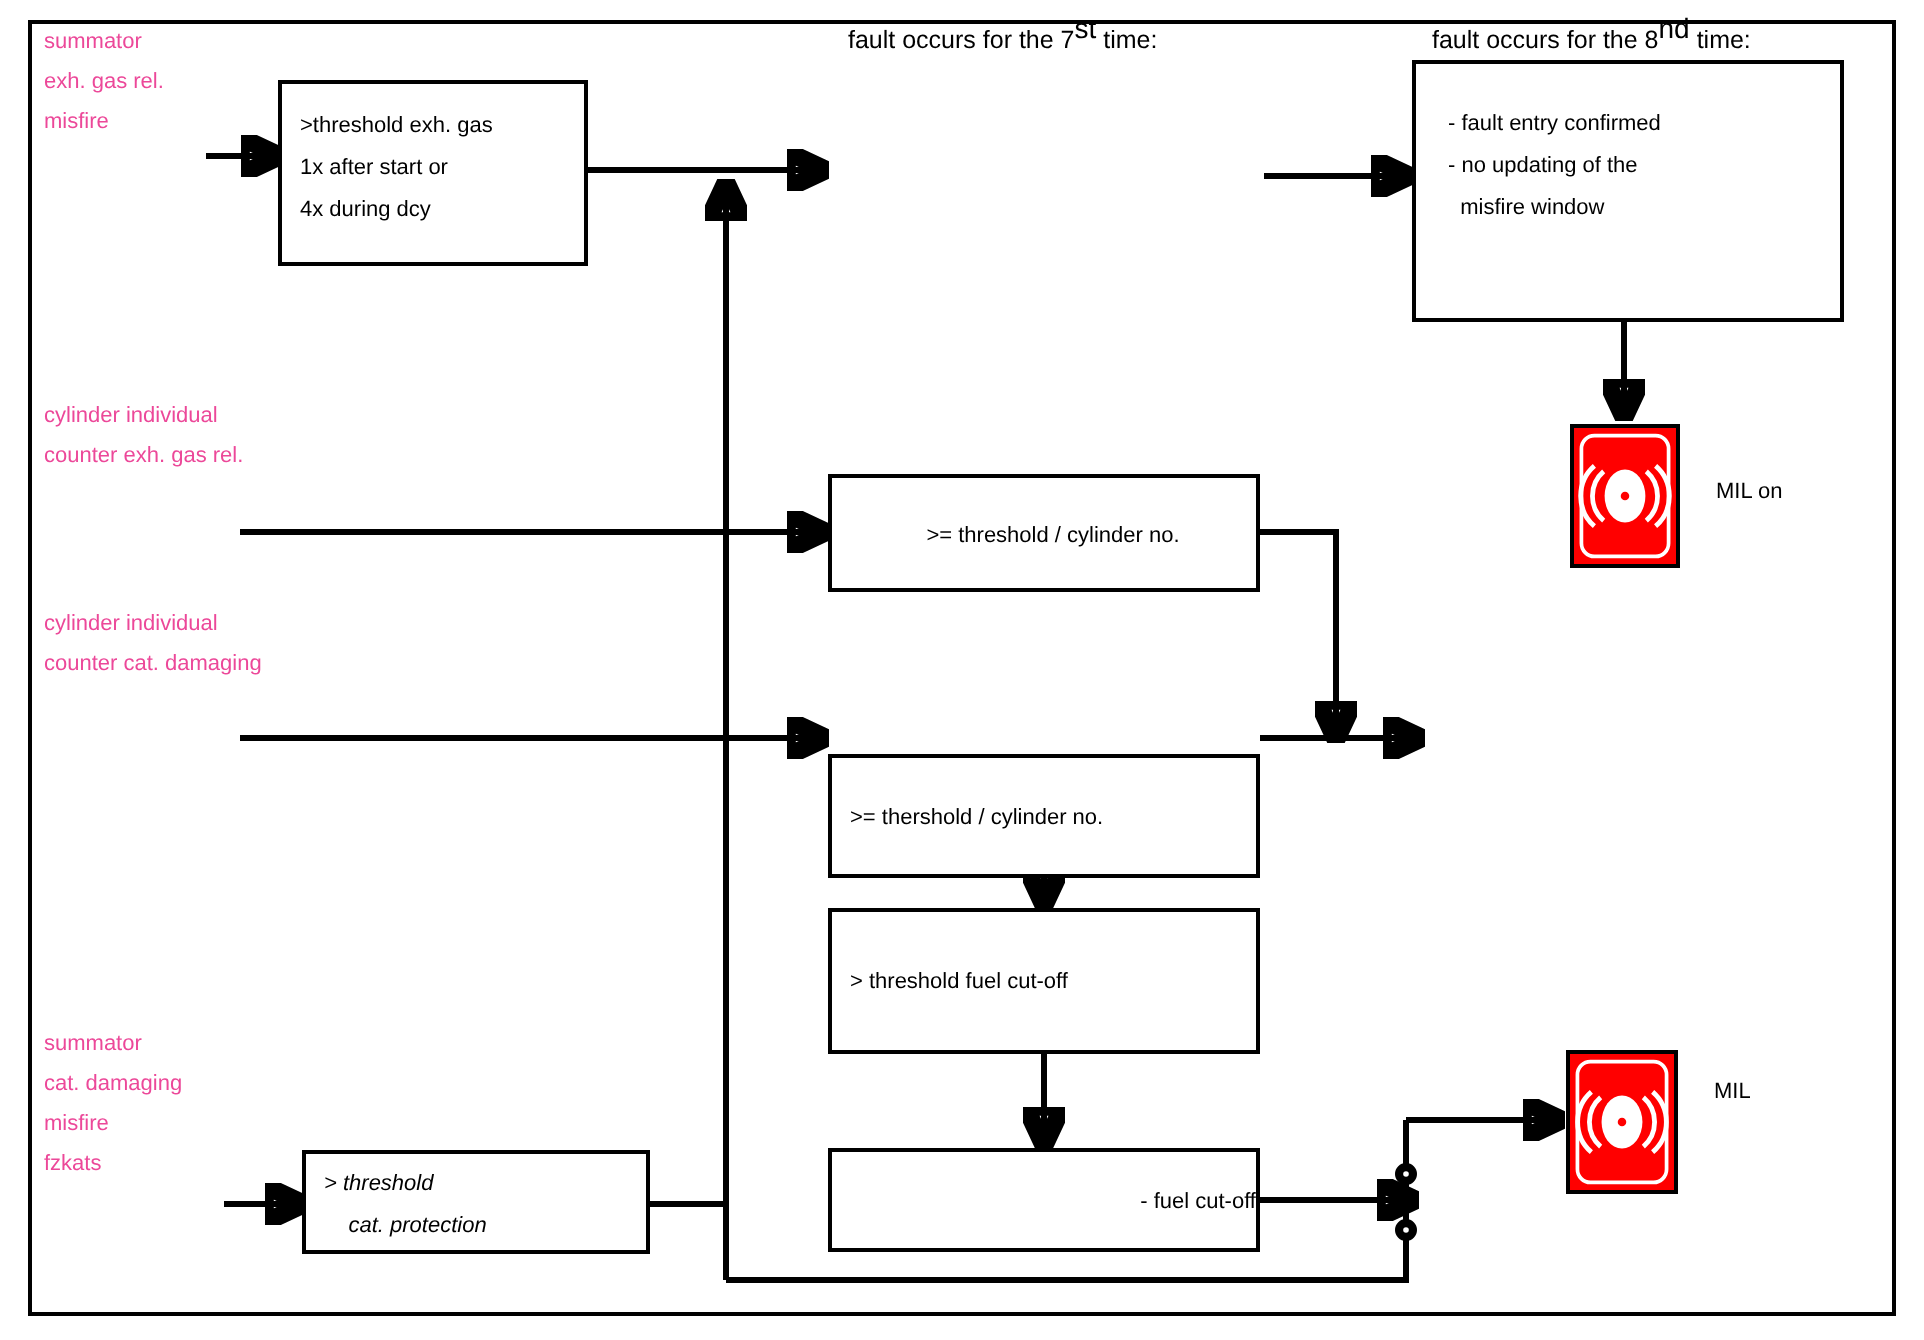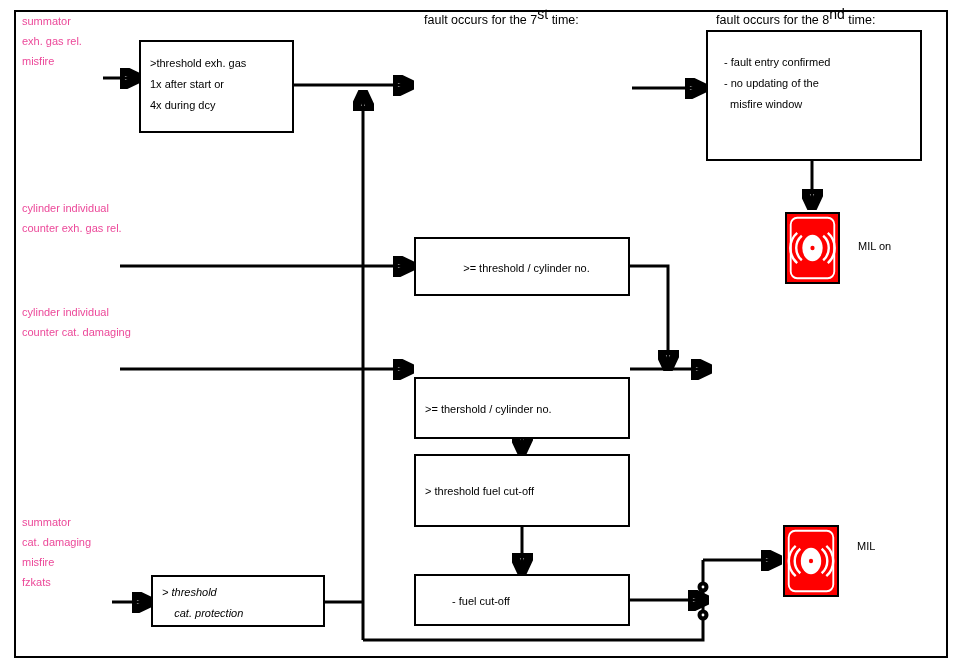--- a/index.html
+++ b/index.html
@@ -115,21 +115,21 @@
   <div class="box" style="left:414px;top:340px;width:216px;height:62px;margin-top:37px;">
     <div class="txt" style="top:20px;">&gt;= thershold / cylinder no.</div>
   </div>
 
 
   <div class="box" style="left:414px;top:454px;width:216px;height:73px;padding-left:20px;">
     <div class="txt" style="top:25px;">&gt; threshold fuel cut-off</div>
   </div>
 
   <div class="box" style="left:414px;top:574px;width:216px;height:52px;">
-    <div class="txt" style="top:15px;left:36px;">- fuel cut-off</div>
+    <div class="txt" style="top:15px;left:36px;text-align:right;">- fuel cut-off</div>
   </div>
 
   <div class="box" style="left:151px;top:575px;width:174px;height:52px;font-style:italic;">
     <div class="txt" style="top:5px;">&gt; threshold
     cat. protection</div>
   </div>
 
   <div class="mil" style="left:785px;top:212px;width:55px;height:72px;">
     <svg viewBox="0 0 55 72" preserveAspectRatio="none">
       <rect x="4" y="4" width="47" height="64" rx="7" ry="7" fill="none" stroke="#fff" stroke-width="2"></rect>

